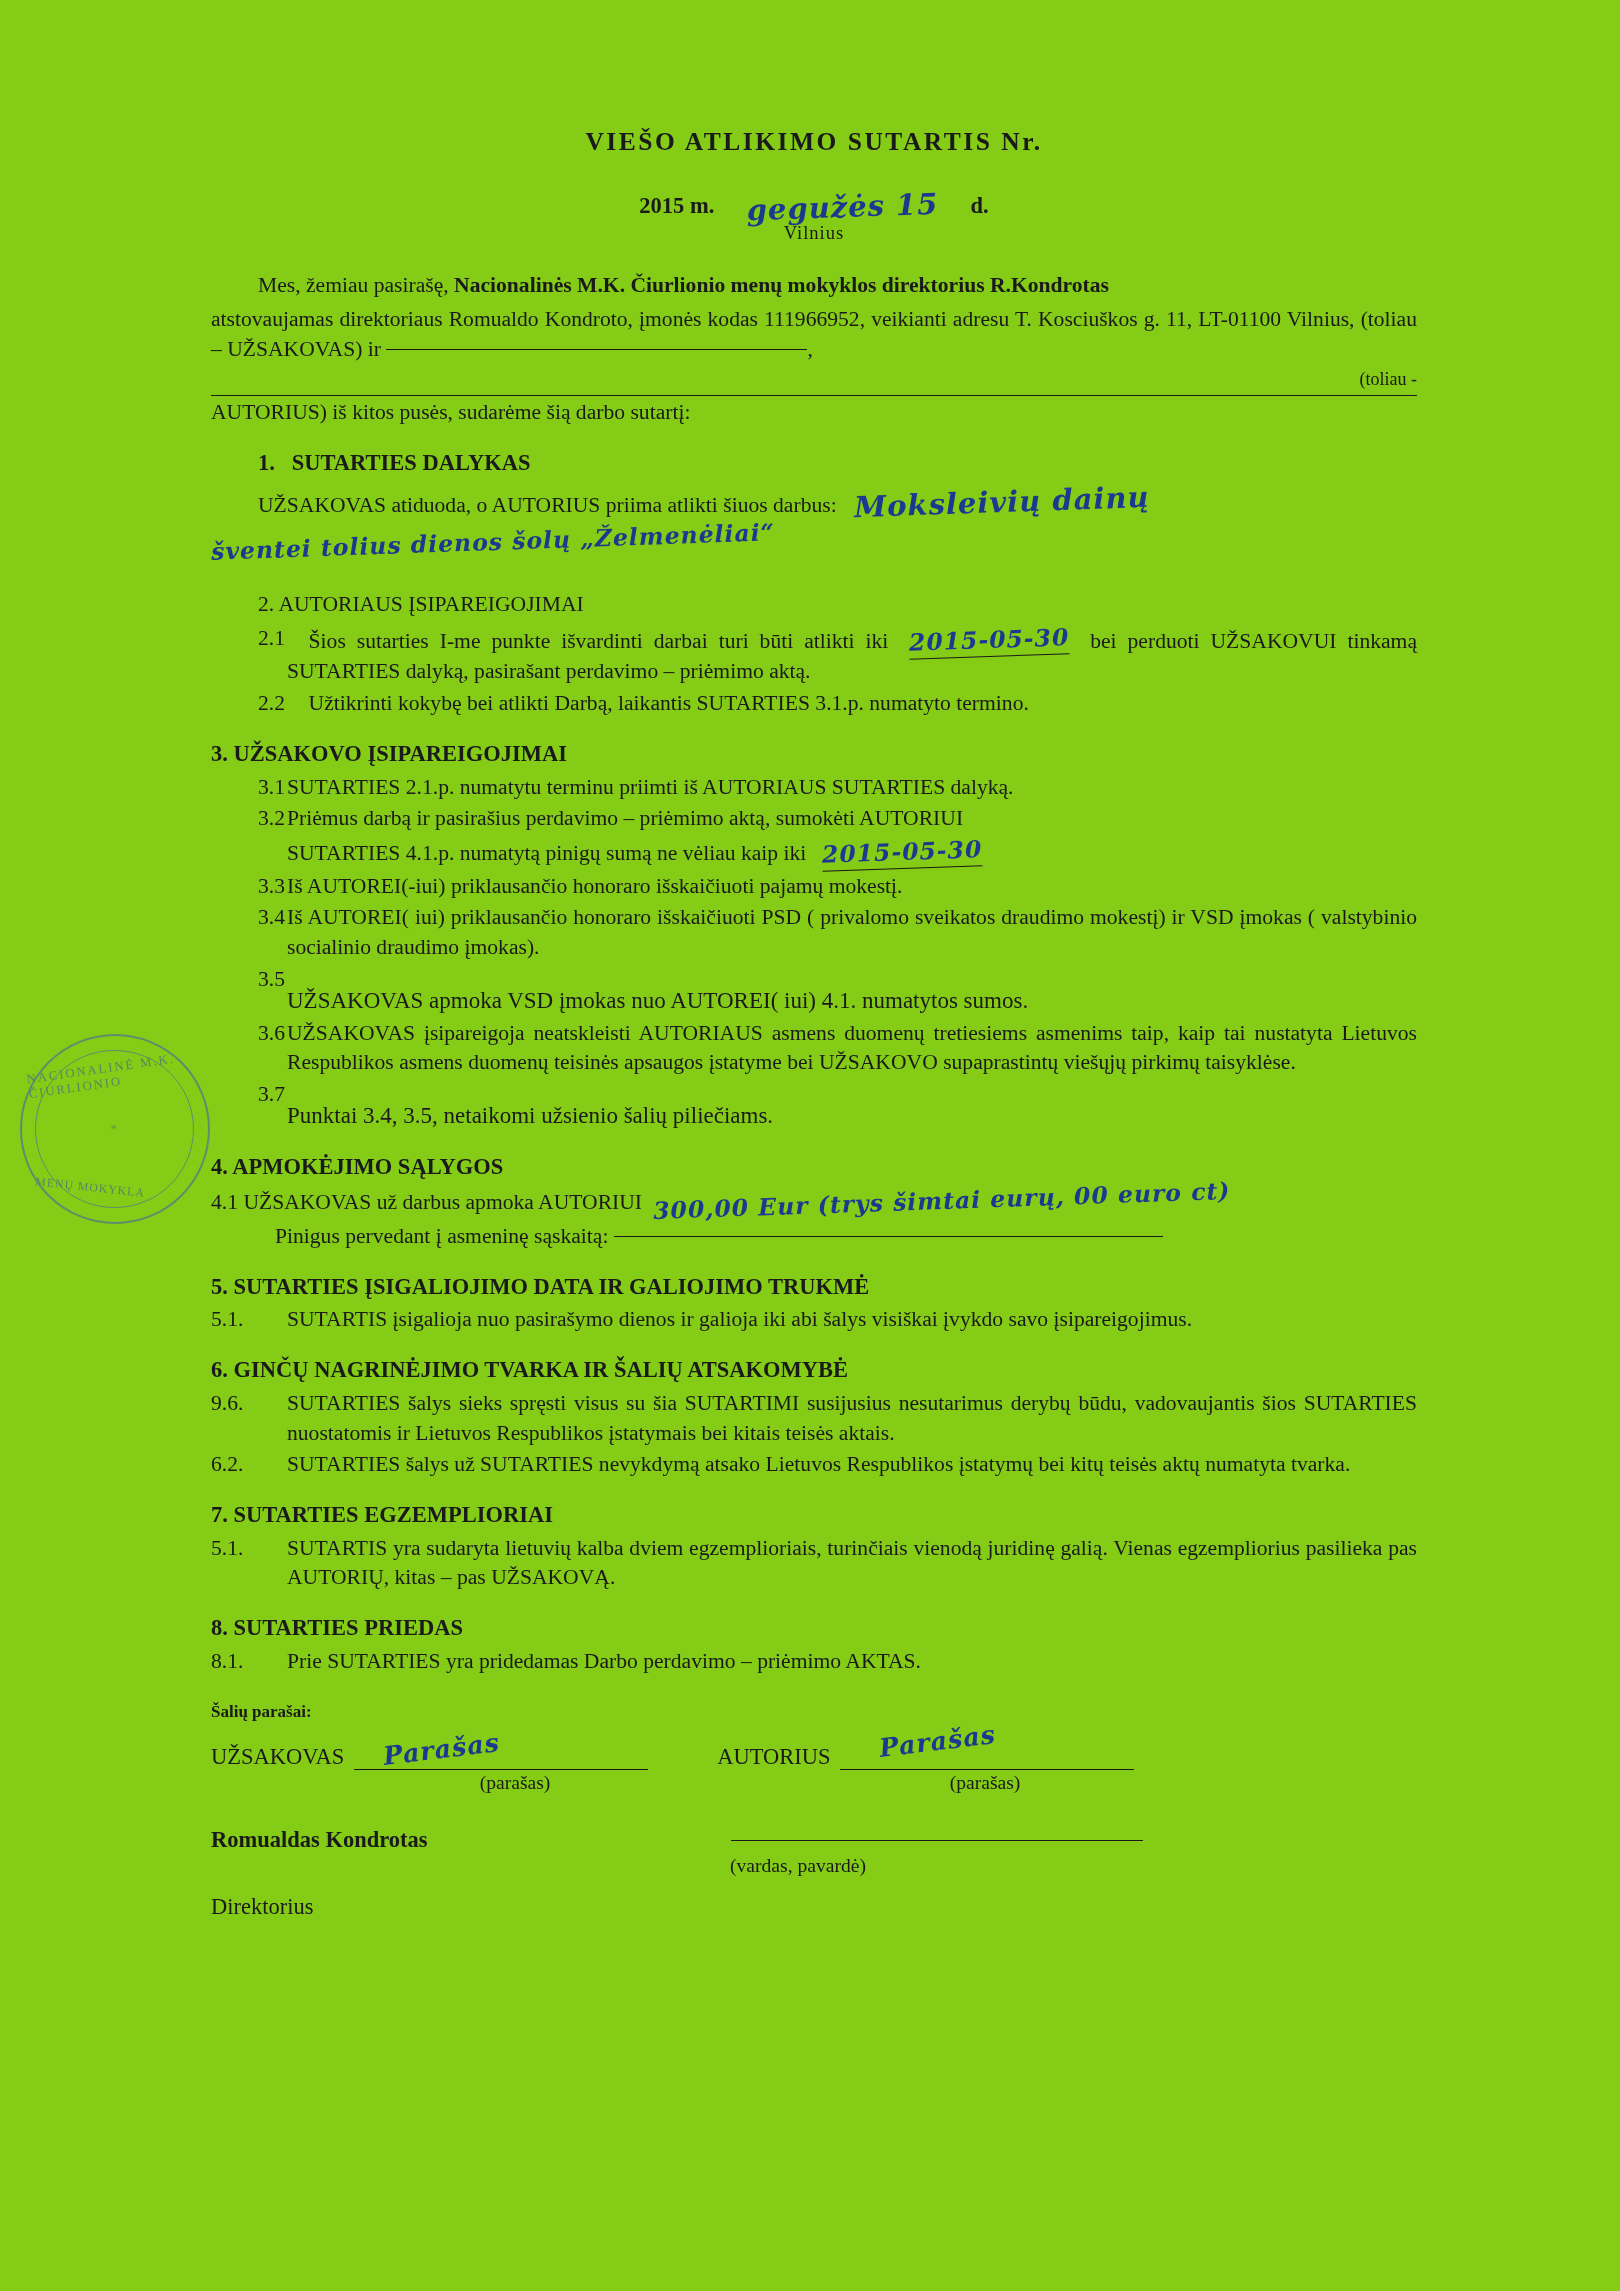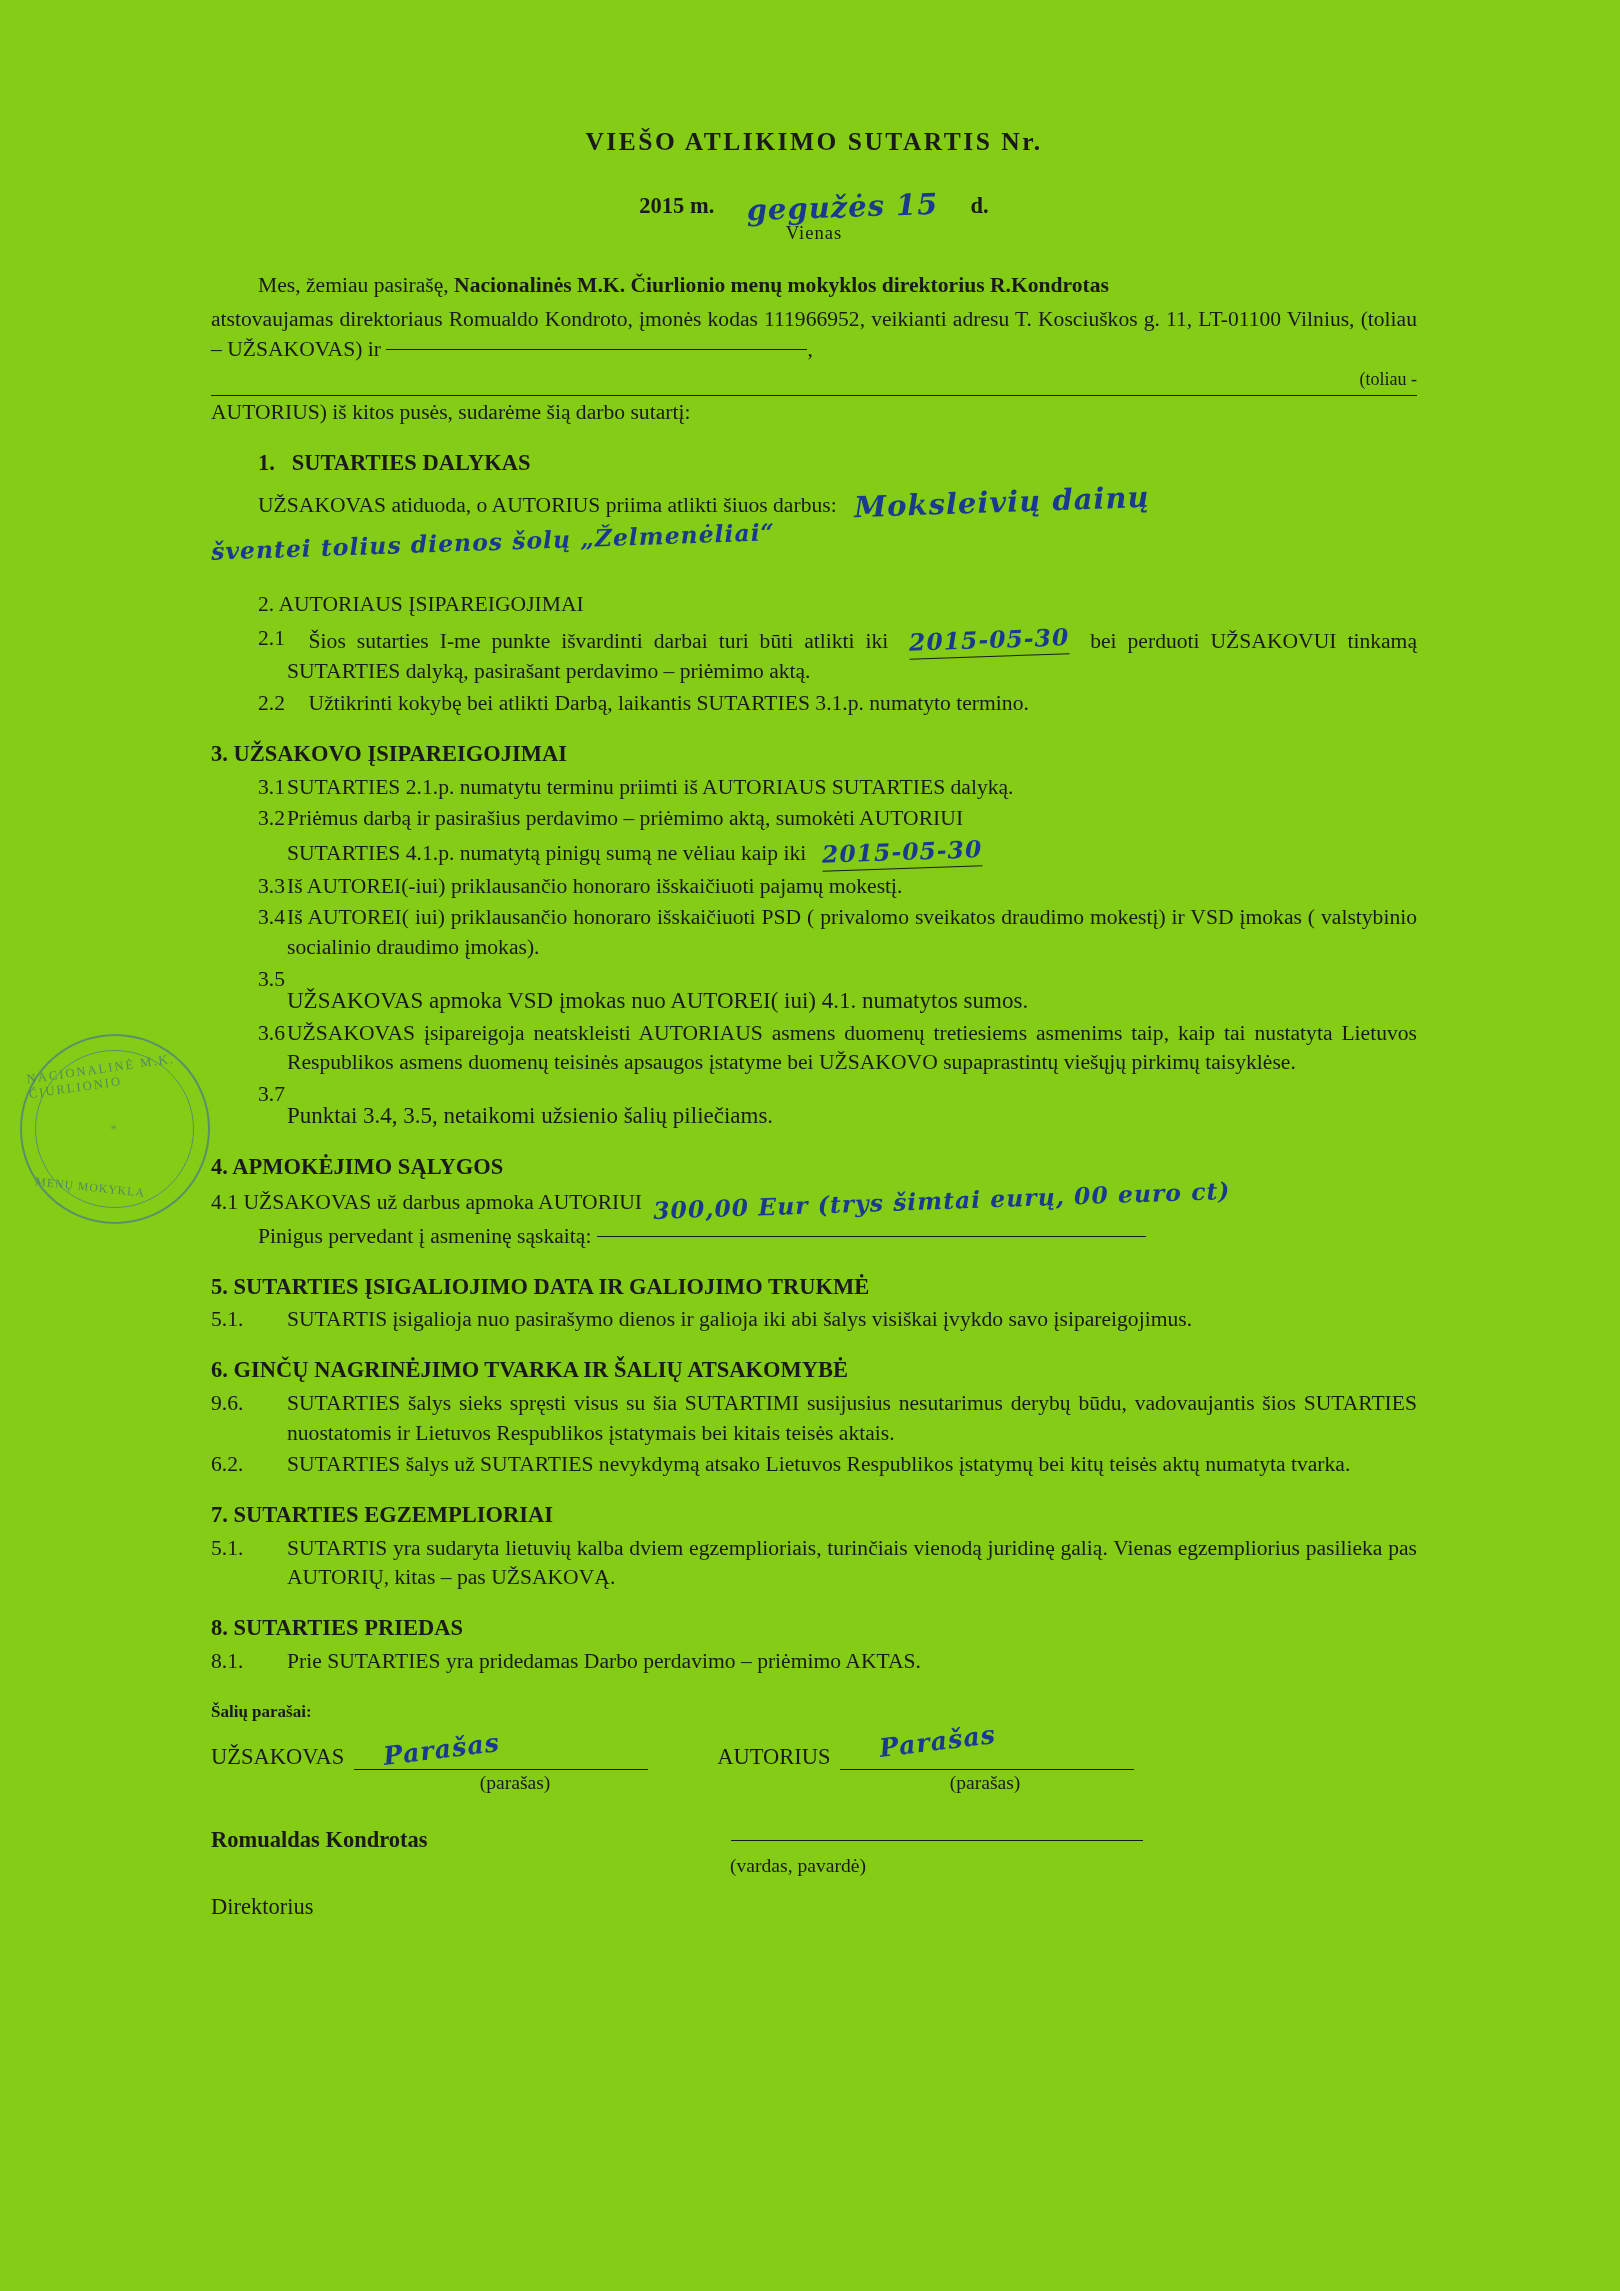--- a/index.html
+++ b/index.html
@@ -205,21 +205,21 @@
 
   <div class="content">
 
     <div class="doc-title">VIEŠO ATLIKIMO SUTARTIS Nr.</div>
 
     <div class="date-line">
       <span>2015 m.</span>
       <span class="hand hand-lg hw-date">gegužės 15</span>
       <span>d.</span>
     </div>
-    <div class="city-line">Vienas</div>
+    <div class="city-line">Vilnius</div>
 
     <p class="para indent">
       <span>Mes, žemiau pasirašę, </span><span class="bold">Nacionalinės M.K. Čiurlionio menų mokyklos direktorius R.Kondrotas</span>
     </p>
     <p class="para">
       <span>atstovaujamas direktoriaus Romualdo Kondroto, įmonės kodas 111966952, veikianti adresu T. Kosciuškos g. 11, LT-01100  Vilnius,   (toliau  –  UŽSAKOVAS)   ir </span><span class="blank-long"></span><span>,</span>
     </p>
     <div style="position:relative;">
       <div style="text-align:right; font-size:18px;">(toliau -</div>
       <div class="fullrule"></div>
@@ -297,21 +297,21 @@
     </div>
 
     <h2 class="sec">
       <span>4.</span>
       <span>APMOKĖJIMO SĄLYGOS</span>
     </h2>
     <p class="para">
       <span>4.1  UŽSAKOVAS už darbus apmoka AUTORIUI</span>
       <span class="hand hand-md" style="margin-left:5.9px;">300,00 Eur (trys šimtai eurų, 00 euro ct)</span>
     </p>
-    <p class="para" style="margin-left:47px;">
+    <p class="para" style="margin-left:64px;">
       <span>Pinigus pervedant į asmeninę sąskaitą:</span>
       <span class="blank-long" style="width:549px;"></span>
     </p>
 
     <h2 class="sec">
       <span>5.</span>
       <span>SUTARTIES ĮSIGALIOJIMO DATA IR GALIOJIMO TRUKMĖ</span>
     </h2>
     <div class="clause">
       <div class="num" style="padding-left:0; flex-basis:76px;">5.1.</div>

